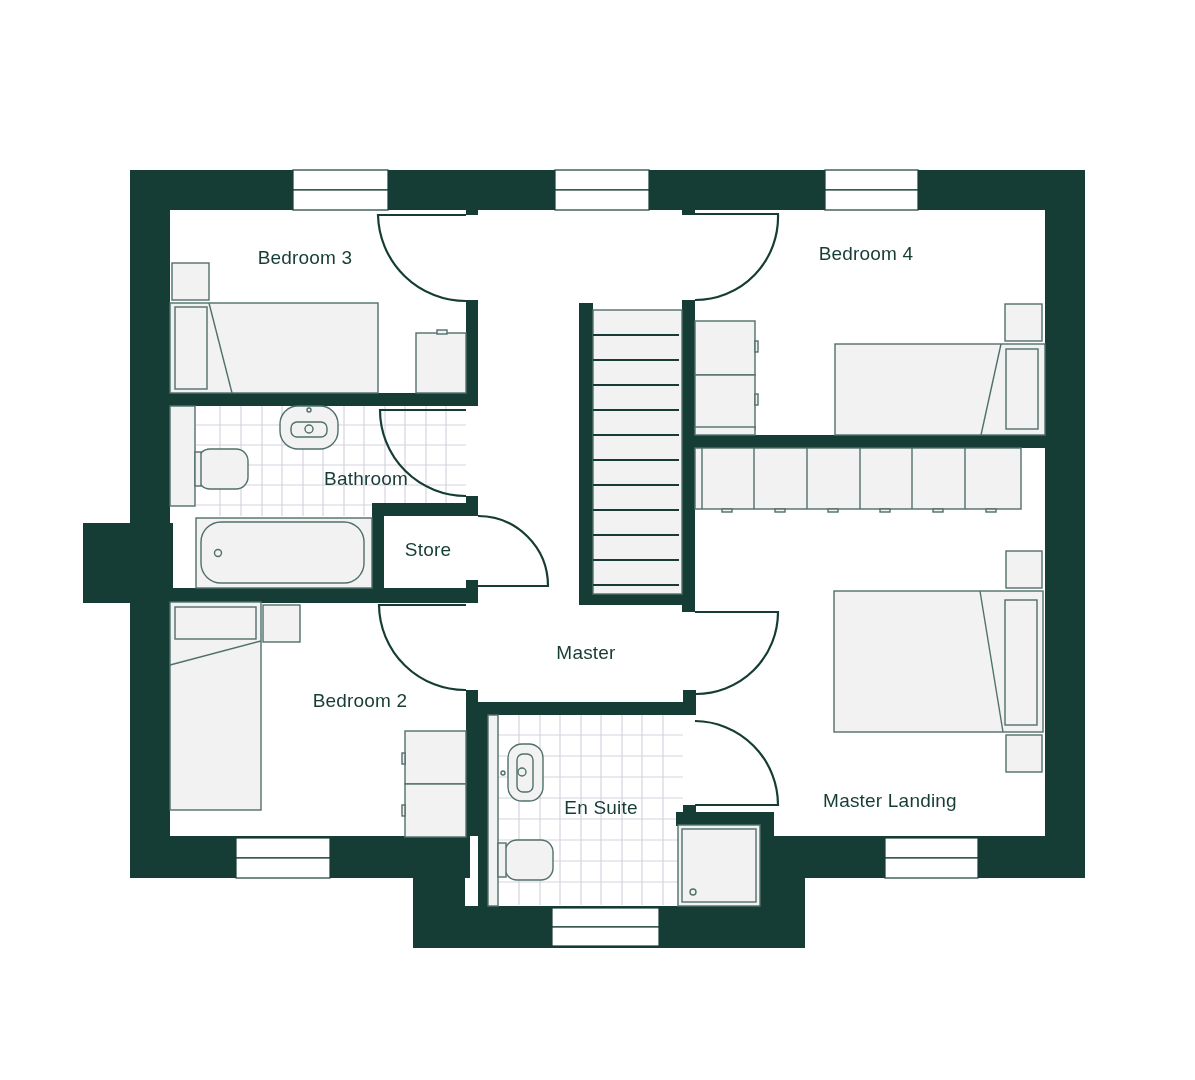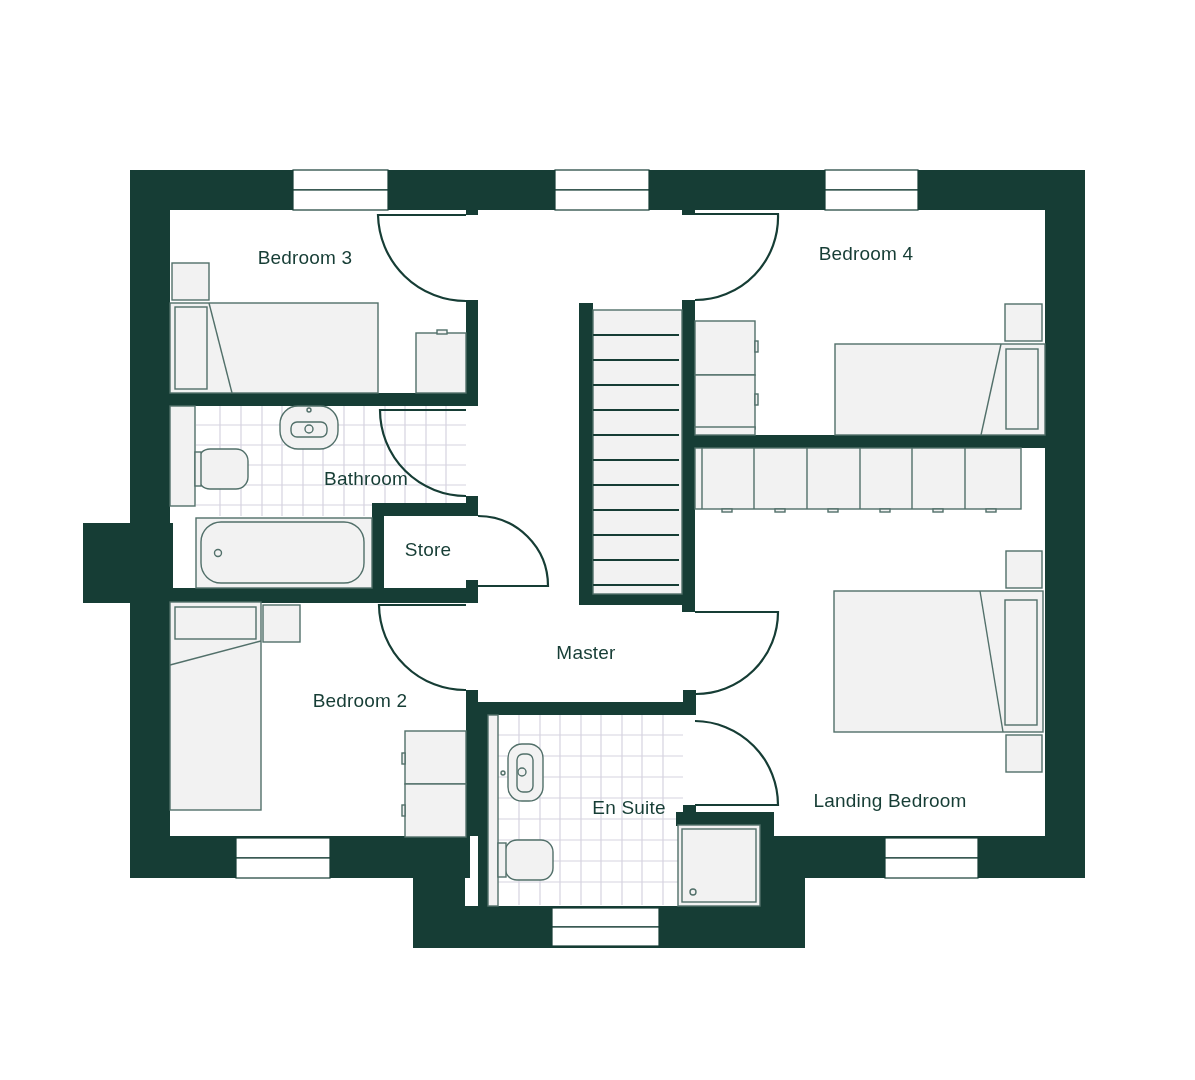--- a/index.html
+++ b/index.html
@@ -233,14 +233,14 @@
     <circle class="furn" cx="693" cy="892" r="3"></circle>
   </g>
 </svg>
 
 <div class="label" style="left:305px;top:258px;text-align:right;">Bedroom 3</div>
 <div class="label" style="left:866px;top:254px;">Bedroom 4</div>
 <div class="label" style="left:318px;top:479px;margin-left:48px;">Bathroom</div>
 <div class="label" style="left:428px;top:550px;">Store</div>
 <div class="label" style="left:586px;top:653px;">Master</div>
 <div class="label" style="left:340px;top:701px;margin-left:20px;">Bedroom 2</div>
-<div class="label" style="left:601px;top:808px;margin-left:28px;">En Suite</div>
-<div class="label" style="left:890px;top:801px;">Landing Bedroom</div>
+<div class="label" style="left:601px;top:808px;">En Suite</div>
+<div class="label" style="left:890px;top:801px;">Master Landing</div>
 
 </body></html>

